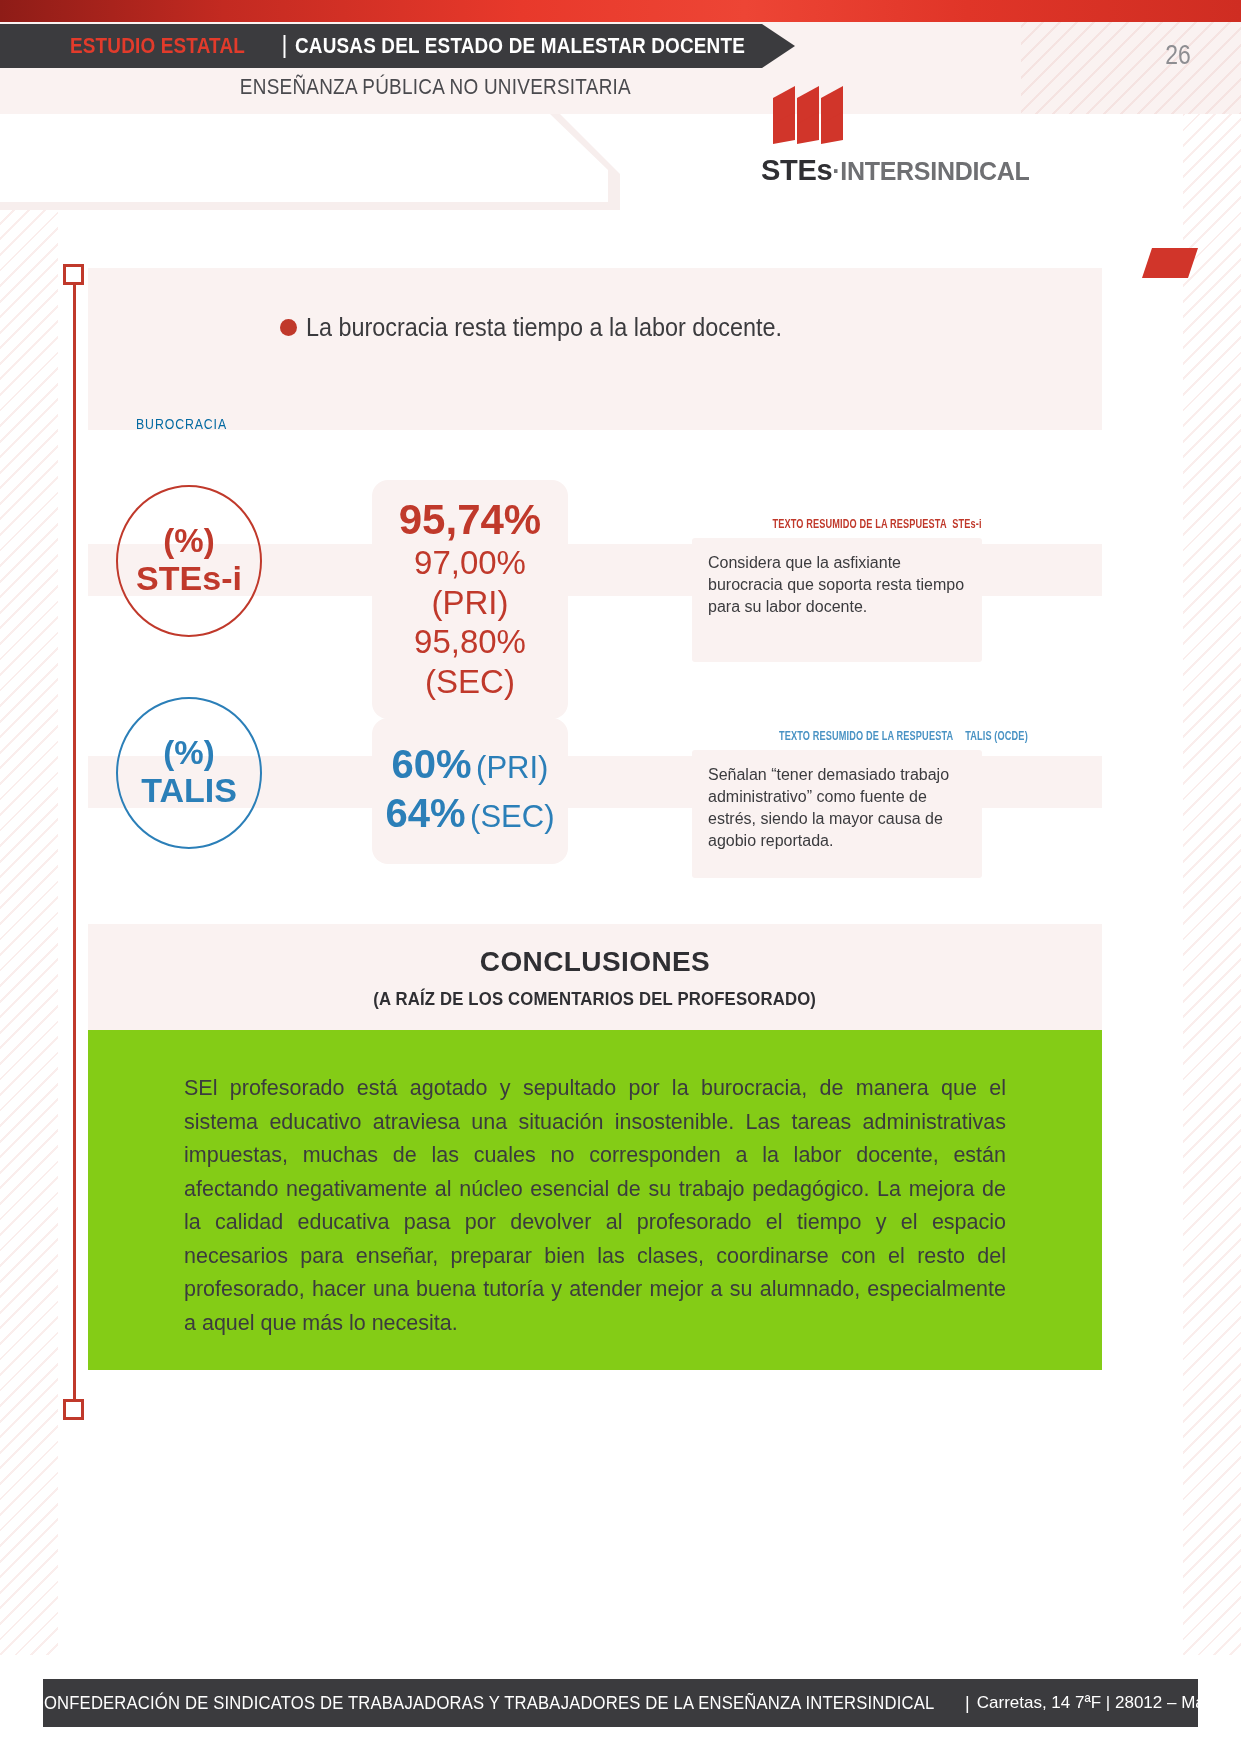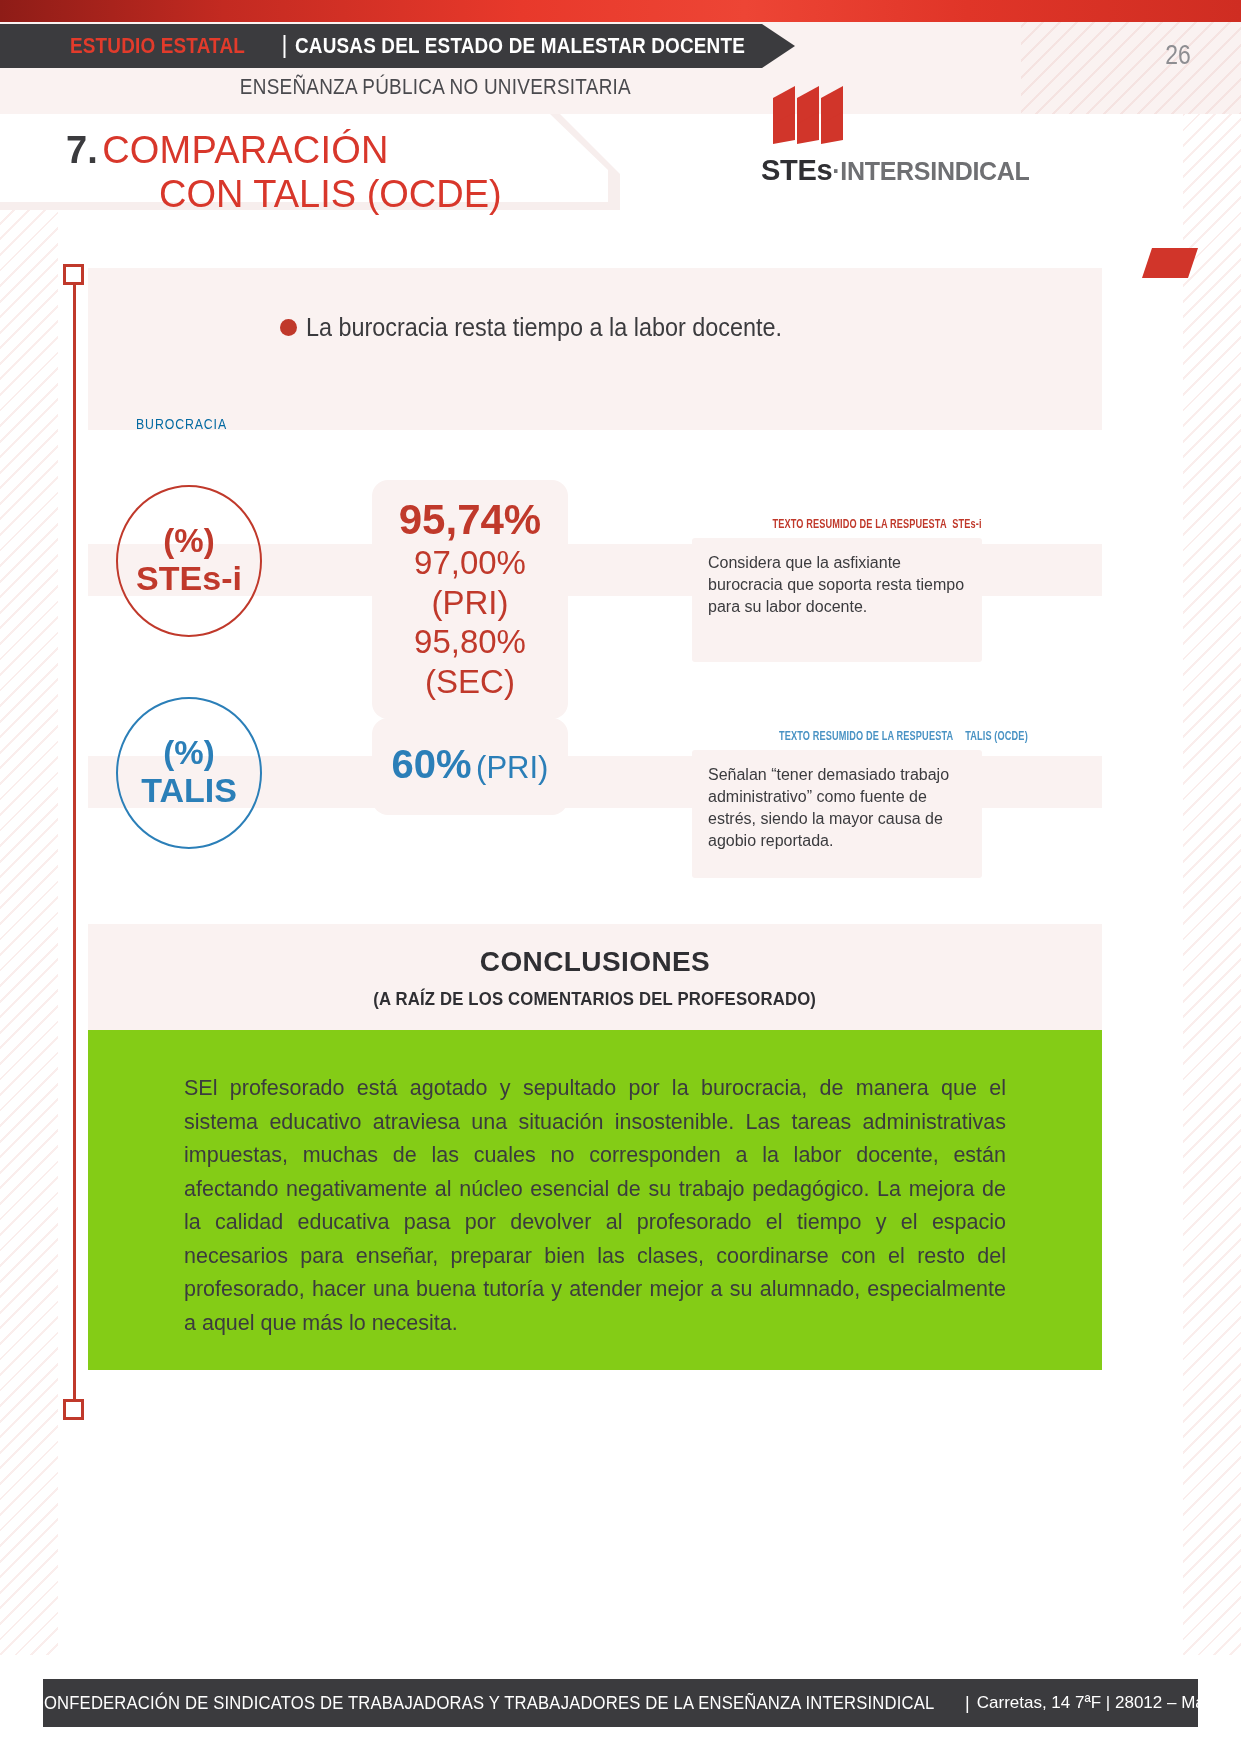--- a/index.html
+++ b/index.html
@@ -471,27 +471,20 @@
     <span>ENSEÑANZA PÚBLICA NO UNIVERSITARIA</span>
   </div>
 
   <div class="page-number">
     <span>26</span>
   </div>
 
   <div class="heading-shadow"></div>
   <div class="heading-white"></div>
 
-  <div class="section-title">
-    <div>
-      <span class="num">7.</span>
-      <span class="ttxt">COMPARACIÓN</span>
-    </div>
-    <div class="l2">CON TALIS (OCDE)</div>
-  </div>
 
   <div class="logo">
     <div class="mark">
       <svg width="128" height="62" viewBox="0 0 128 62" aria-hidden="true">
         <g fill="#d1352a">
           <path d="M2,14 L24,2 L24,30 L2,42 Z"></path>
           <path d="M26,14 L48,2 L48,30 L26,42 Z"></path>
           <path d="M50,14 L72,2 L72,30 L50,42 Z"></path>
           <path d="M2,40 L24,28 L24,56 L2,60 Z"></path>
           <path d="M26,40 L48,28 L48,56 L26,60 Z"></path>
@@ -556,20 +549,24 @@
       <div class="cells">
         <div class="circle talis">
           <div class="pc">(%)</div>
           <div class="nm">TALIS</div>
         </div>
         <div class="valbox talis">
           <div class="line">
             <span class="n">60%</span>
             <span class="u">(PRI)</span>
           </div>
+          <div class="line">
+            <span class="n">64%</span>
+            <span class="u">(SEC)</span>
+          </div>
         </div>
         <div class="summary talis">
           <div class="cap">
             <span><span>TEXTO RESUMIDO DE LA RESPUESTA </span><span class="strong">TALIS (OCDE)</span></span>
           </div>
           <div class="box">
             <p>Señalan “tener demasiado trabajo administrativo” como fuente de estrés, siendo la mayor causa de agobio reportada.</p>
           </div>
         </div>
       </div>

